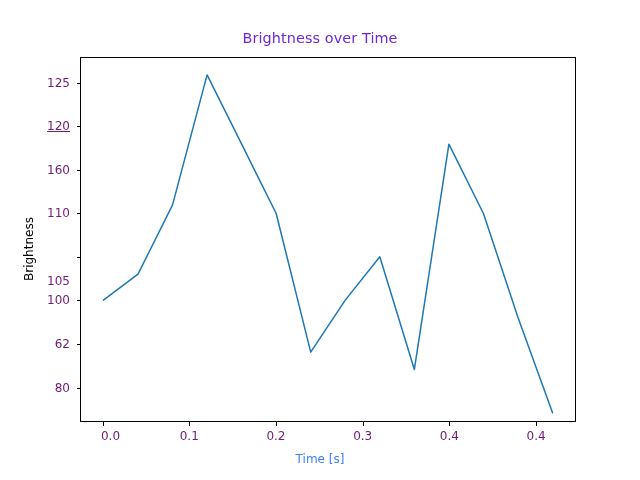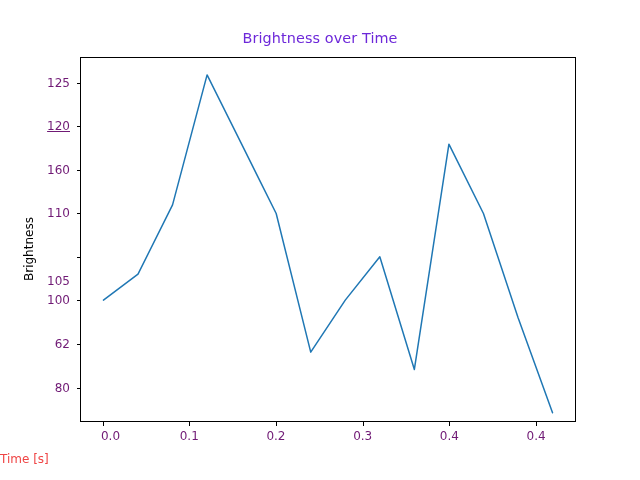--- a/index.html
+++ b/index.html
@@ -83,23 +83,23 @@
     color: #000000;
     transform-origin: left top;
     transform: translate(22px, 281px) rotate(-90deg);
     white-space: nowrap;
   }
   #xlabel {
     position: absolute;
     left: 0;
     top: 452px;
     width: 640px;
-    text-align: left;
+    text-align: center;
     font-size: 12px;
-    color: #ef4444;
+    color: #3b82f6;
   }
 </style>
 </head>
 <body>
 
 <div id="figure">
 
   <div id="chart-title">Brightness over Time</div>
 
   <div id="ylabel">Brightness</div>

